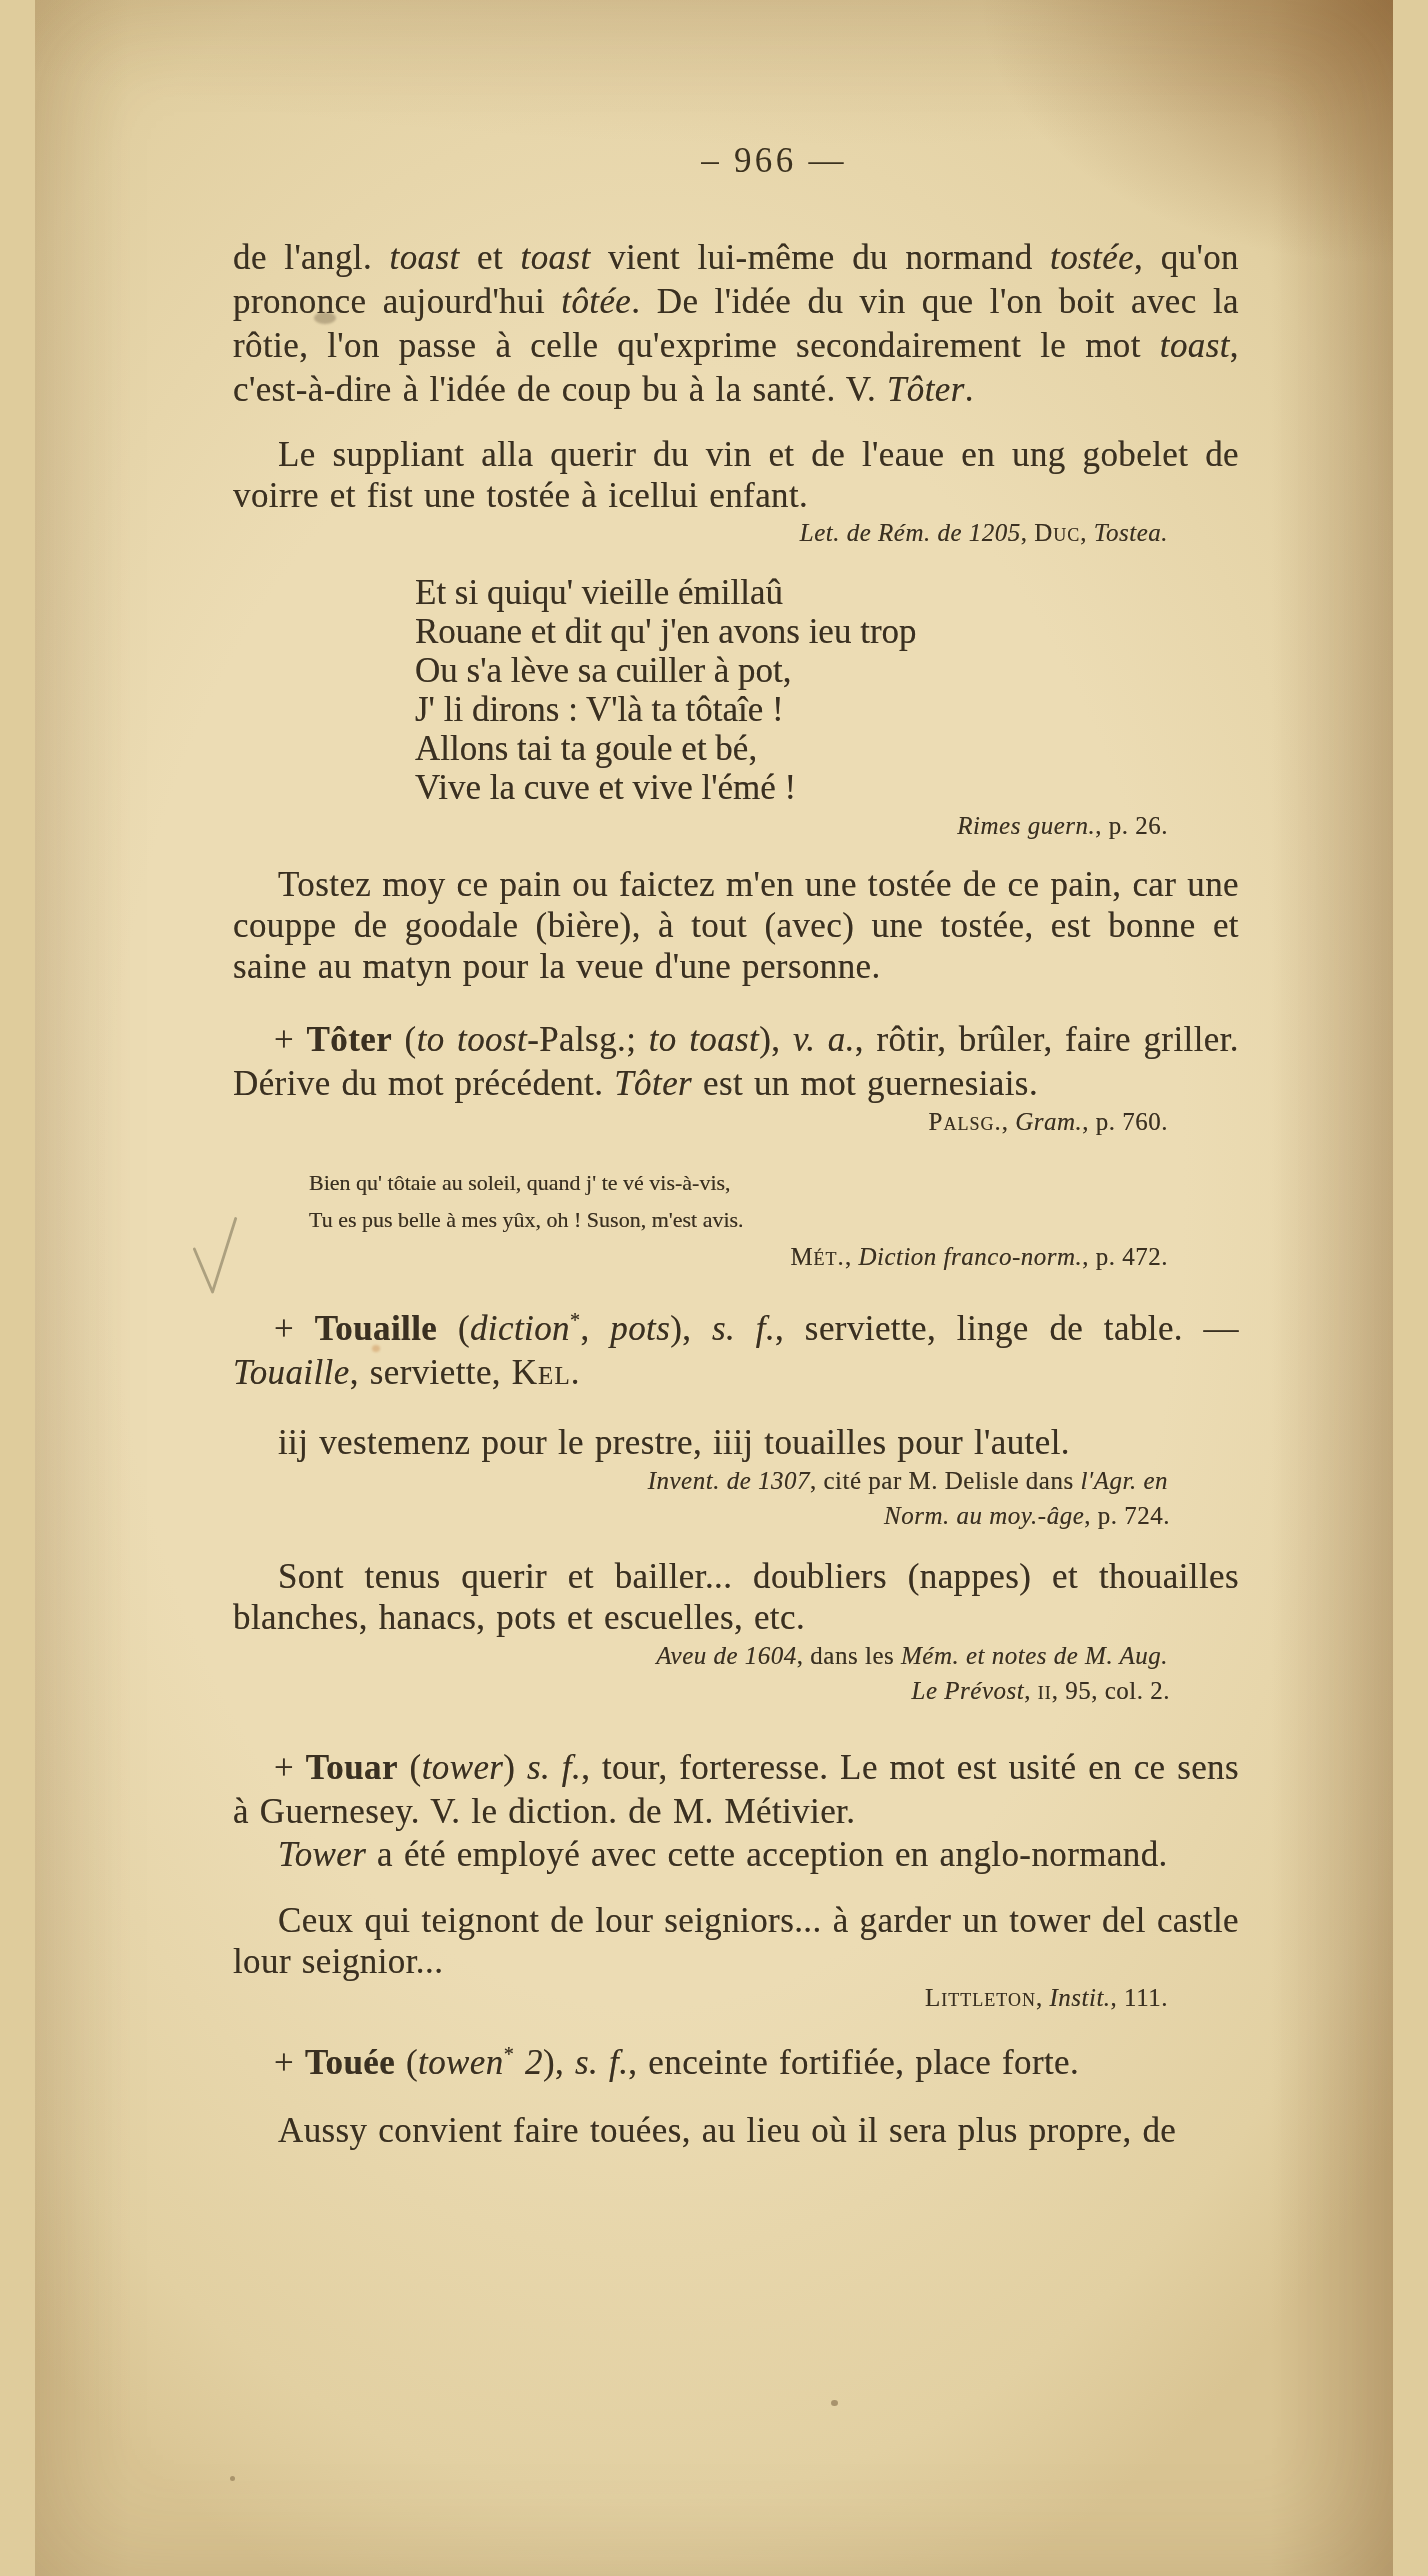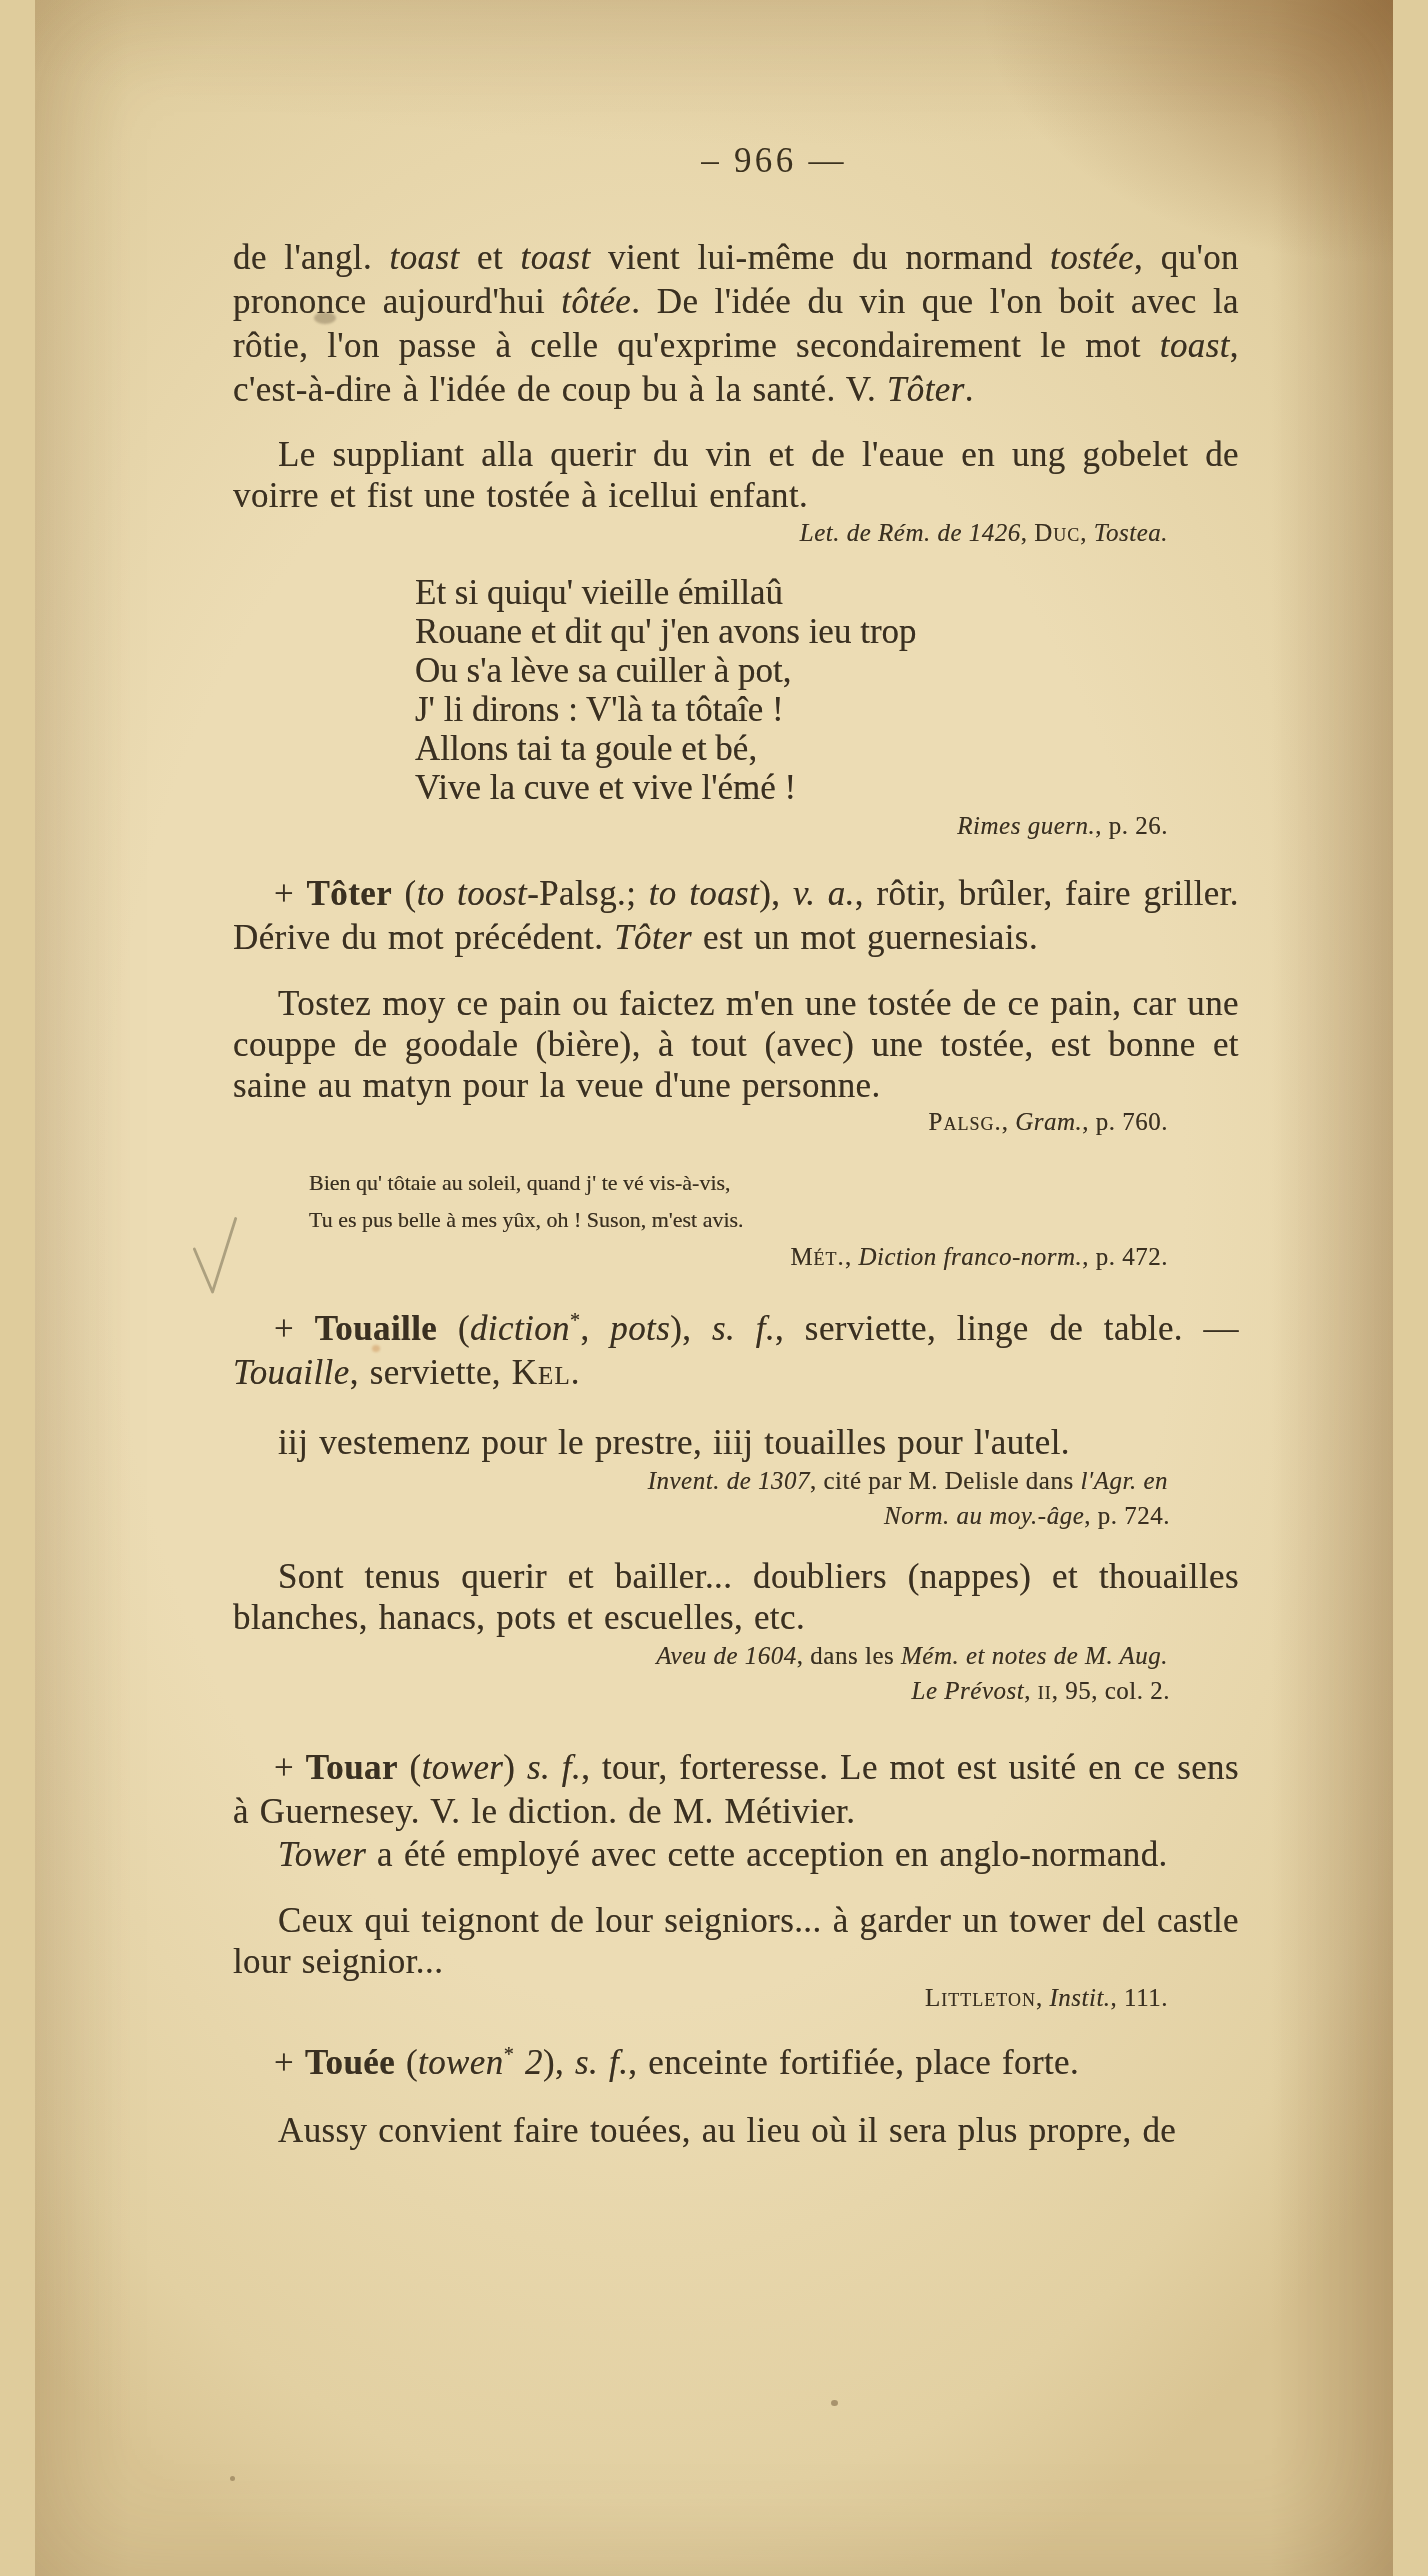--- a/index.html
+++ b/index.html
@@ -74,36 +74,36 @@
   <div class="speck speck-4"></div>
 
   <div class="content">
 
     <div class="header" style="margin-top:139px">– 966 —</div>
 
     <p class="body noindent" style="margin-top:53px">de l'angl. <span class="it">toast</span> et <span class="it">toast</span> vient lui-même du normand <span class="it">tostée</span>, qu'on prononce aujourd'hui <span class="it">tôtée</span>. De l'idée du vin que l'on boit avec la rôtie, l'on passe à celle qu'exprime secondairement le mot <span class="it">toast</span>, c'est-à-dire à l'idée de coup bu à la santé. V. <span class="it">Tôter</span>.</p>
 
     <p class="body quote" style="margin-top:21.5px">Le suppliant alla querir du vin et de l'eaue en ung gobelet de voirre et fist une tostée à icellui enfant.</p>
 
-    <div class="cite" style="margin-top:1.7px"><span class="it">Let. de Rém. de 1426</span>, <span class="sc">Duc</span>, <span class="it">Tostea.</span></div>
+    <div class="cite" style="margin-top:1.7px"><span class="it">Let. de Rém. de 1205</span>, <span class="sc">Duc</span>, <span class="it">Tostea.</span></div>
 
     <div class="poem" style="margin-top:25px">
       <div>Et si quiqu' vieille émillaû</div>
       <div>Rouane et dit qu' j'en avons ieu trop</div>
       <div>Ou s'a lève sa cuiller à pot,</div>
       <div>J' li dirons : V'là ta tôtaîe !</div>
       <div>Allons tai ta goule et bé,</div>
       <div>Vive la cuve et vive l'émé !</div>
     </div>
 
     <div class="cite" style="margin-top:3.3px"><span class="it">Rimes guern.</span>, p. 26.</div>
 
+    <p class="body quote" style="margin-top:23px">Tostez moy ce pain ou faictez m'en une tostée de ce pain, car une couppe de goodale (bière), à tout (avec) une tostée, est bonne et saine au matyn pour la veue d'une personne.</p>
+
     <p class="body entry" style="margin-top:31px">+ <span class="bd">Tôter</span> (<span class="it">to toost</span>-Palsg.; <span class="it">to toast</span>), <span class="it">v. a.</span>, rôtir, brûler, faire griller. Dérive du mot précédent. <span class="it">Tôter</span> est un mot guernesiais.</p>
-
-    <p class="body quote" style="margin-top:23px">Tostez moy ce pain ou faictez m'en une tostée de ce pain, car une couppe de goodale (bière), à tout (avec) une tostée, est bonne et saine au matyn pour la veue d'une personne.</p>
 
     <div class="cite" style="margin-top:0"><span class="sc">Palsg.</span>, <span class="it">Gram.</span>, p. 760.</div>
 
     <div class="couplet" style="margin-top:26.4px">
       <div>Bien qu' tôtaie au soleil, quand j' te vé vis-à-vis,</div>
       <div>Tu es pus belle à mes yûx, oh ! Suson, m'est avis.</div>
     </div>
 
     <div class="cite" style="margin-top:3.3px"><span class="sc">Mét.</span>, <span class="it">Diction franco-norm.</span>, p. 472.</div>
 

